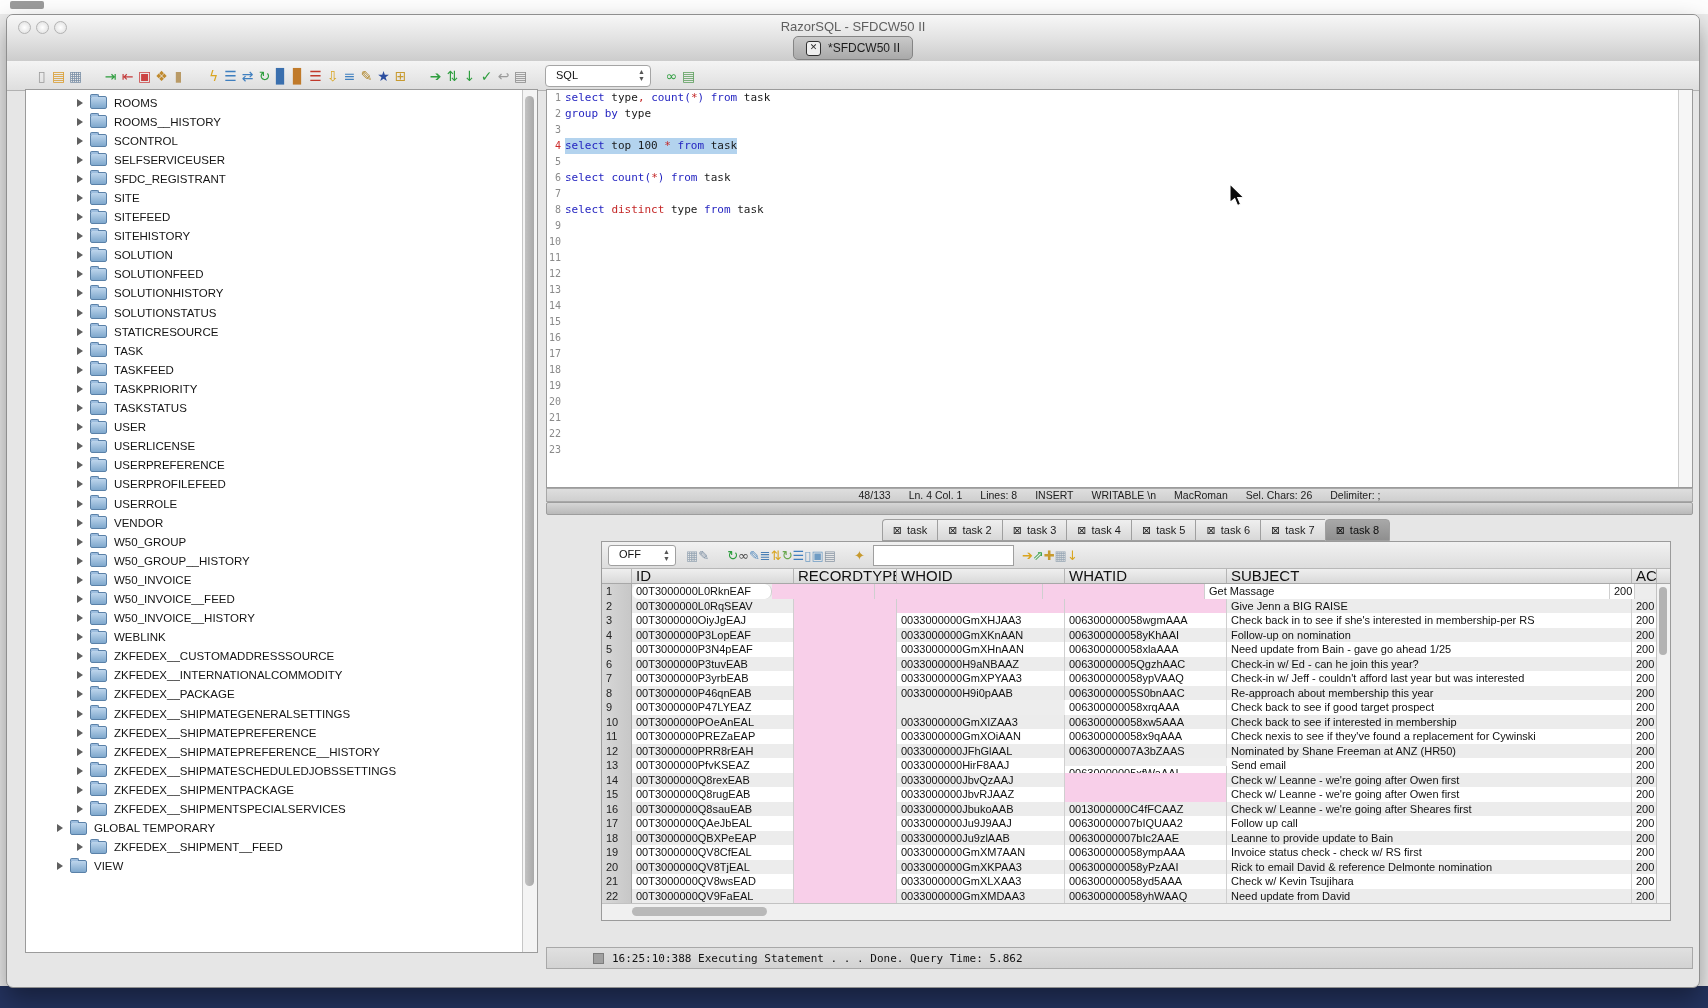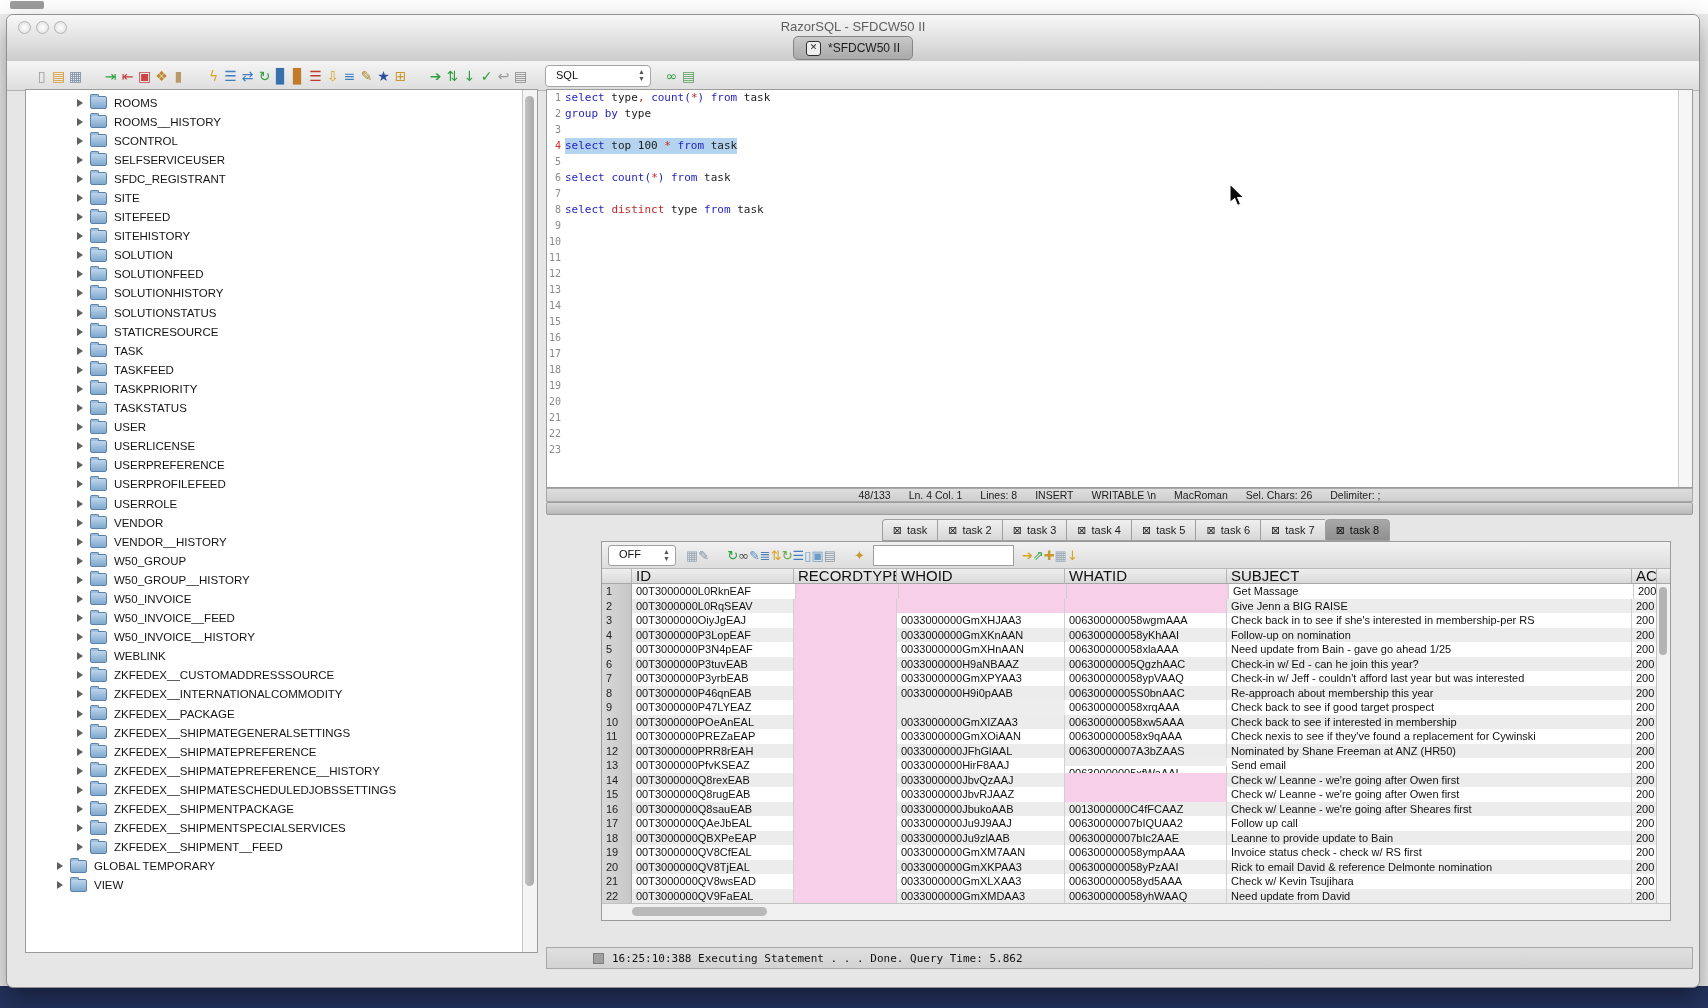--- a/index.html
+++ b/index.html
@@ -259,25 +259,20 @@
           <span>USERROLE</span>
         </div>
         <div class="tree-row lvl2">
           <span class="tri"></span>
           <span class="folder"></span>
           <span>VENDOR</span>
         </div>
         <div class="tree-row lvl2">
           <span class="tri"></span>
           <span class="folder"></span>
-          <span>VENDOR__HISTORY</span>
-        </div>
-        <div class="tree-row lvl2">
-          <span class="tri"></span>
-          <span class="folder"></span>
           <span>W50_GROUP</span>
         </div>
         <div class="tree-row lvl2">
           <span class="tri"></span>
           <span class="folder"></span>
           <span>W50_GROUP__HISTORY</span>
         </div>
         <div class="tree-row lvl2">
           <span class="tri"></span>
           <span class="folder"></span>
@@ -336,29 +331,29 @@
         <div class="tree-row lvl2">
           <span class="tri"></span>
           <span class="folder"></span>
           <span>ZKFEDEX__SHIPMENTPACKAGE</span>
         </div>
         <div class="tree-row lvl2">
           <span class="tri"></span>
           <span class="folder"></span>
           <span>ZKFEDEX__SHIPMENTSPECIALSERVICES</span>
         </div>
+        <div class="tree-row lvl1">
+          <span class="tri"></span>
+          <span class="folder"></span>
+          <span>GLOBAL TEMPORARY</span>
+        </div>
         <div class="tree-row lvl2">
           <span class="tri"></span>
           <span class="folder"></span>
           <span>ZKFEDEX__SHIPMENT__FEED</span>
-        </div>
-        <div class="tree-row lvl1">
-          <span class="tri"></span>
-          <span class="folder"></span>
-          <span>GLOBAL TEMPORARY</span>
         </div>
         <div class="tree-row lvl1">
           <span class="tri"></span>
           <span class="folder"></span>
           <span>VIEW</span>
         </div>
       </div>
     <div class="vscroll">
       <div class="vthumb" style="top:6px;height:790px;"></div>
     </div>
@@ -523,21 +518,21 @@
         <span class="hc" style="width: 162px;">ID</span>
         <span class="hc" style="width: 103px;">RECORDTYPEID</span>
         <span class="hc" style="width: 168px;">WHOID</span>
         <span class="hc" style="width: 162px;">WHATID</span>
         <span class="hc" style="width: 405px;">SUBJECT</span>
         <span class="hc" style="width: 25px;">AC</span>
       </div>
     <div class="grows" id="grows">
         <div class="grow odd">
           <span class="c gut" style="width: 30px;">1</span>
-          <span class="c" style="width: 164px;">00T3000000L0RknEAF</span>
+          <span class="c" style="width: 140px; border-radius: 7px;">00T3000000L0RknEAF</span>
           <span class="c null" style="width: 103px;"></span>
           <span class="c null" style="width: 168px;"></span>
           <span class="c null" style="width: 162px;"></span>
           <span class="c" style="width: 405px;">Get Massage</span>
           <span class="c" style="width: 25px;">200</span>
         </div>
         <div class="grow even">
           <span class="c gut" style="width: 30px;">2</span>
           <span class="c" style="width: 162px;">00T3000000L0RqSEAV</span>
           <span class="c null" style="width: 103px;"></span>

